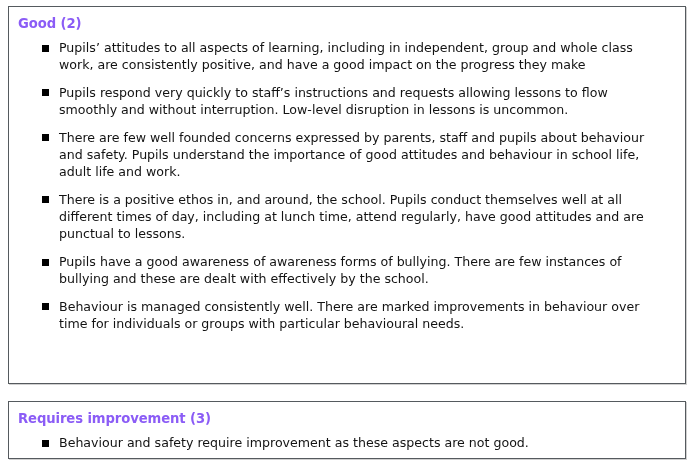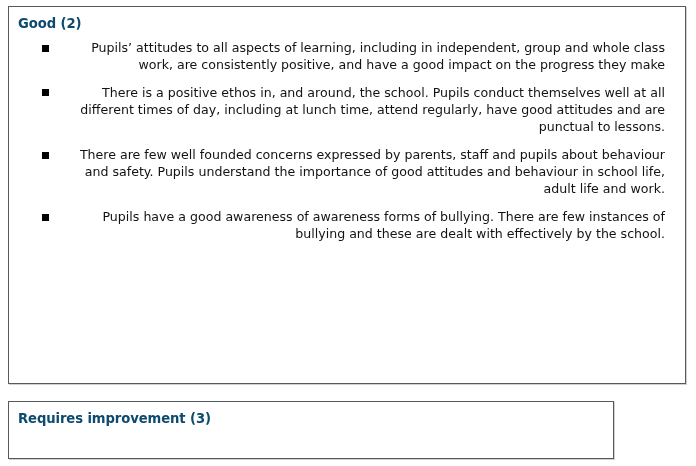--- a/index.html
+++ b/index.html
@@ -30,52 +30,52 @@
   }
   #box-good {
     left: 8px;
     top: 6px;
     width: 678px;
     height: 378px;
   }
   #box-requires {
     left: 8px;
     top: 401px;
-    width: 606px;
+    width: 678px;
     height: 58px;
   }
   .grade-heading {
     font-weight: bold;
     font-size: 13.2px;
     line-height: 16px;
     margin: 0;
     padding: 9px 0 0 9px;
     letter-spacing: -0.1px;
-    color: #0c4a6e;
+    color: #8b5cf6;
   }
   .criteria-list {
     list-style: none;
     margin: 0;
     padding: 0;
   }
   #box-good .criteria-list {
     padding: 7px 16px 0 0;
   }
   #box-requires .criteria-list {
     padding: 7px 16px 0 0;
   }
   .criteria-item {
     position: relative;
     padding-left: 50px;
     padding-right: 4px;
     margin-bottom: 10.5px;
     font-size: 12.6px;
     line-height: 17.2px;
     color: #131313;
-    text-align: right;
+    text-align: left;
   }
   #box-requires .criteria-item {
     margin-bottom: 0;
   }
   .bullet-square {
     position: absolute;
     left: 33px;
     top: 5.5px;
     width: 7px;
     height: 7px;
@@ -92,30 +92,44 @@
 
   <section class="grade-box" id="box-good">
     <h2 class="grade-heading">Good (2)</h2>
     <ul class="criteria-list">
       <li class="criteria-item">
         <span class="bullet-square"></span>
         <span class="item-text">Pupils’ attitudes to all aspects of learning, including in independent, group and whole class work, are consistently positive, and have a good impact on the progress they make</span>
       </li>
       <li class="criteria-item">
         <span class="bullet-square"></span>
-        <span class="item-text">There is a positive ethos in, and around, the school. Pupils conduct themselves well at all different times of day, including at lunch time, attend regularly, have good attitudes and are punctual to lessons.</span>
+        <span class="item-text">Pupils respond very quickly to staff’s instructions and requests allowing lessons to flow smoothly and without interruption. Low-level disruption in lessons is uncommon.</span>
       </li>
       <li class="criteria-item">
         <span class="bullet-square"></span>
         <span class="item-text">There are few well founded concerns expressed by parents, staff and pupils about behaviour and safety. Pupils understand the importance of good attitudes and behaviour in school life, adult life and work.</span>
       </li>
       <li class="criteria-item">
         <span class="bullet-square"></span>
+        <span class="item-text">There is a positive ethos in, and around, the school. Pupils conduct themselves well at all different times of day, including at lunch time, attend regularly, have good attitudes and are punctual to lessons.</span>
+      </li>
+      <li class="criteria-item">
+        <span class="bullet-square"></span>
         <span class="item-text">Pupils have a good awareness of awareness forms of bullying. There are few instances of bullying and these are dealt with effectively by the school.</span>
+      </li>
+      <li class="criteria-item">
+        <span class="bullet-square"></span>
+        <span class="item-text">Behaviour is managed consistently well. There are marked improvements in behaviour over time for individuals or groups with particular behavioural needs.</span>
       </li>
     </ul>
   </section>
 
   <section class="grade-box" id="box-requires">
     <h2 class="grade-heading">Requires improvement (3)</h2>
+    <ul class="criteria-list">
+      <li class="criteria-item">
+        <span class="bullet-square"></span>
+        <span class="item-text">Behaviour and safety require improvement as these aspects are not good.</span>
+      </li>
+    </ul>
   </section>
 
 </div>
 
 </body></html>

